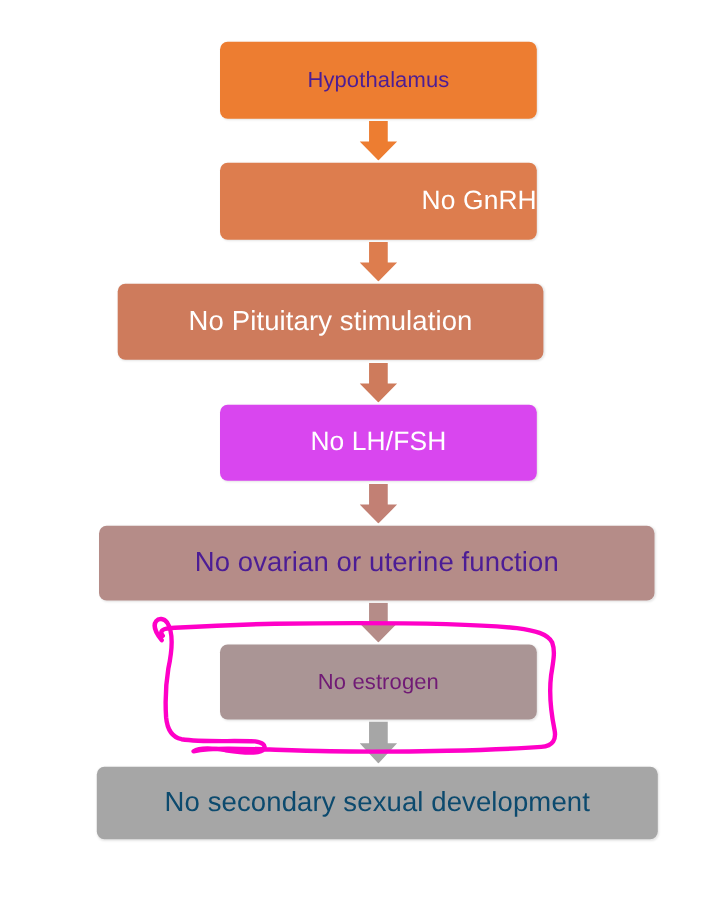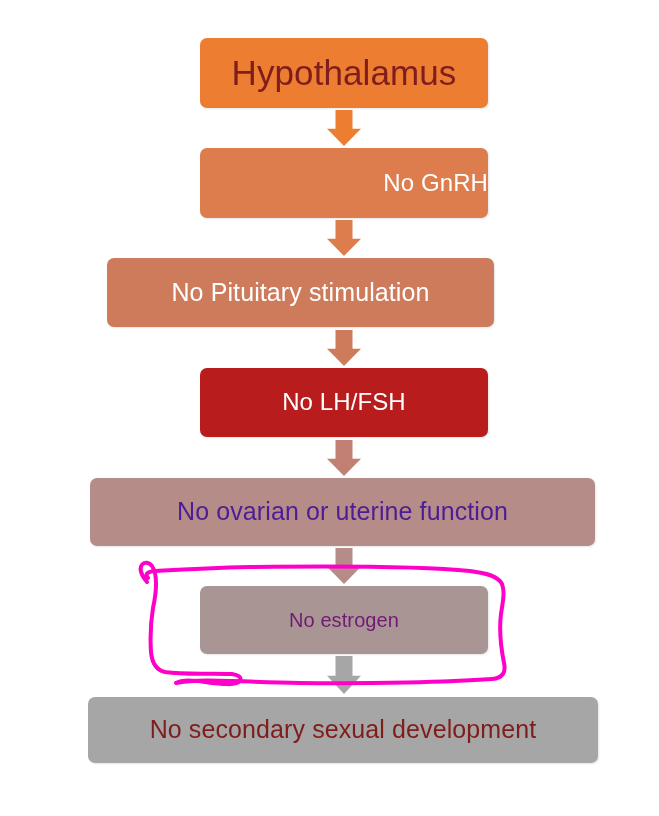--- a/index.html
+++ b/index.html
@@ -51,45 +51,45 @@
     width: 659px;
     height: 816px;
     pointer-events: none;
   }
 </style>
 </head>
 <body style="background: rgb(255, 255, 255);">
 
 <div id="flow-canvas">
 
-  <div class="node-box" id="node-0" style="left: 200px; top: 38px; width: 288px; height: 70px; background: rgb(237, 125, 49); color: #7f1d1d; font-size: 35px;">
+  <div class="node-box" id="node-0" style="left: 200px; top: 38px; width: 288px; height: 70px; background: rgb(237, 125, 49); color: #4c1d95; font-size: 20px;">
     <span class="node-label">Hypothalamus</span>
   </div>
 
   <div class="node-box" id="node-1" style="left: 200px; top: 148px; width: 288px; height: 70px; background: rgb(221, 125, 78); color: rgb(255, 255, 255); font-size: 24px; justify-content: flex-end;">
     <span class="node-label">No GnRH</span>
   </div>
 
   <div class="node-box" id="node-2" style="left: 107px; top: 258px; width: 387px; height: 69px; background: rgb(206, 123, 92); color: rgb(255, 255, 255); font-size: 25px;">
     <span class="node-label">No Pituitary stimulation</span>
   </div>
 
-  <div class="node-box" id="node-3" style="left: 200px; top: 368px; width: 288px; height: 69px; background: #b91c1c; color: rgb(255, 255, 255); font-size: 24px;">
+  <div class="node-box" id="node-3" style="left: 200px; top: 368px; width: 288px; height: 69px; background: #d946ef; color: rgb(255, 255, 255); font-size: 24px;">
     <span class="node-label">No LH/FSH</span>
   </div>
 
   <div class="node-box" id="node-4" style="left: 90px; top: 478px; width: 505px; height: 68px; background: rgb(181, 140, 136); color: #4c1d95; font-size: 25px;">
     <span class="node-label">No ovarian or uterine function</span>
   </div>
 
   <div class="node-box" id="node-5" style="left: 200px; top: 586px; width: 288px; height: 68px; background: rgb(170, 149, 149); color: #701a75; font-size: 20px;">
     <span class="node-label">No estrogen</span>
   </div>
 
-  <div class="node-box" id="node-6" style="left: 88px; top: 697px; width: 510px; height: 66px; background: rgb(166, 166, 166); color: #7f1d1d; font-size: 25px;">
+  <div class="node-box" id="node-6" style="left: 88px; top: 697px; width: 510px; height: 66px; background: rgb(166, 166, 166); color: #0c4a6e; font-size: 25px;">
     <span class="node-label">No secondary sexual development</span>
   </div>
 
   <div class="arrow-connector" id="arrow-0" style="left: 327px; top: 110px;">
       <svg width="34" height="36" viewBox="0 0 34 36">
         <path d="M 8.5 0 L 25.5 0 L 25.5 18.72 L 34 18.72 L 17 36 L 0 18.72 L 8.5 18.72 Z" fill="#ED7D31"></path>
       </svg>
     </div>
   <div class="arrow-connector" id="arrow-1" style="left: 327px; top: 220px;">
       <svg width="34" height="36" viewBox="0 0 34 36">

